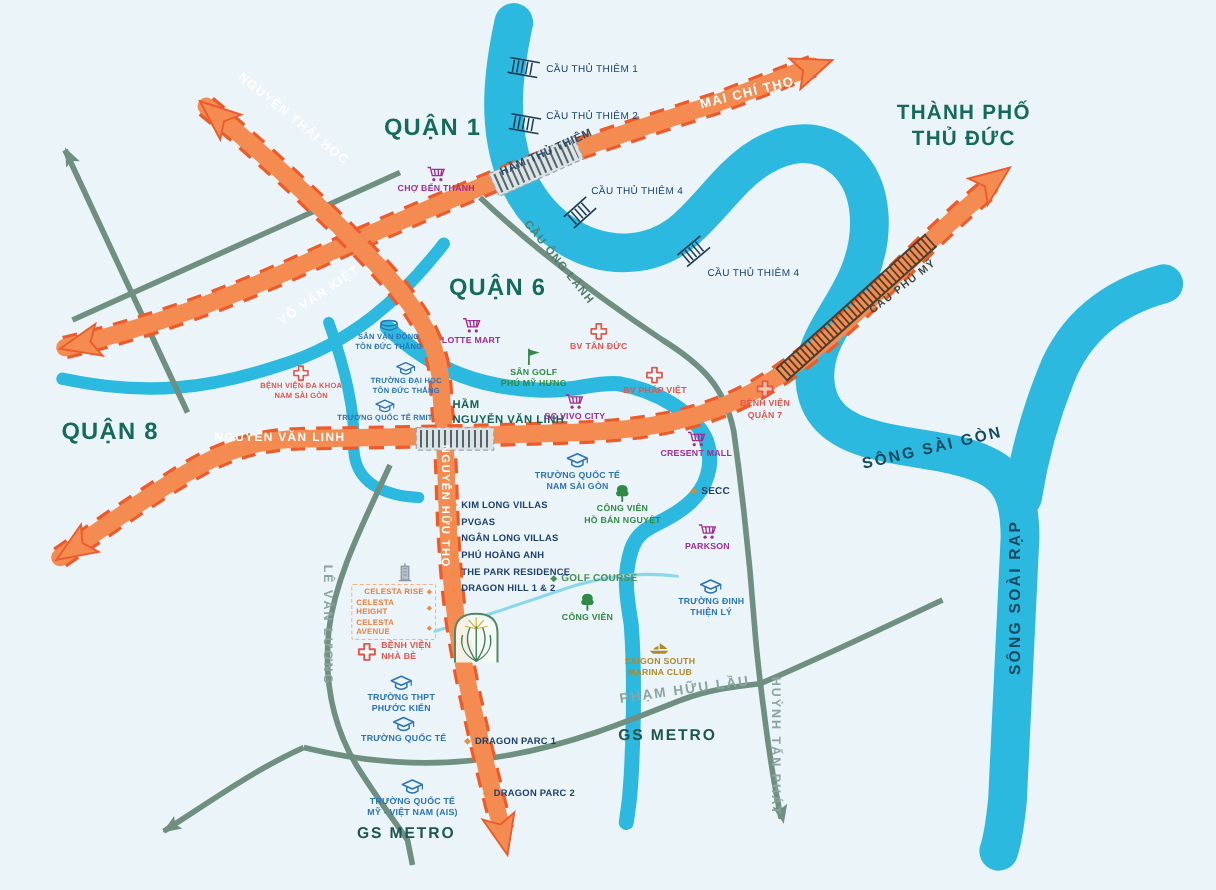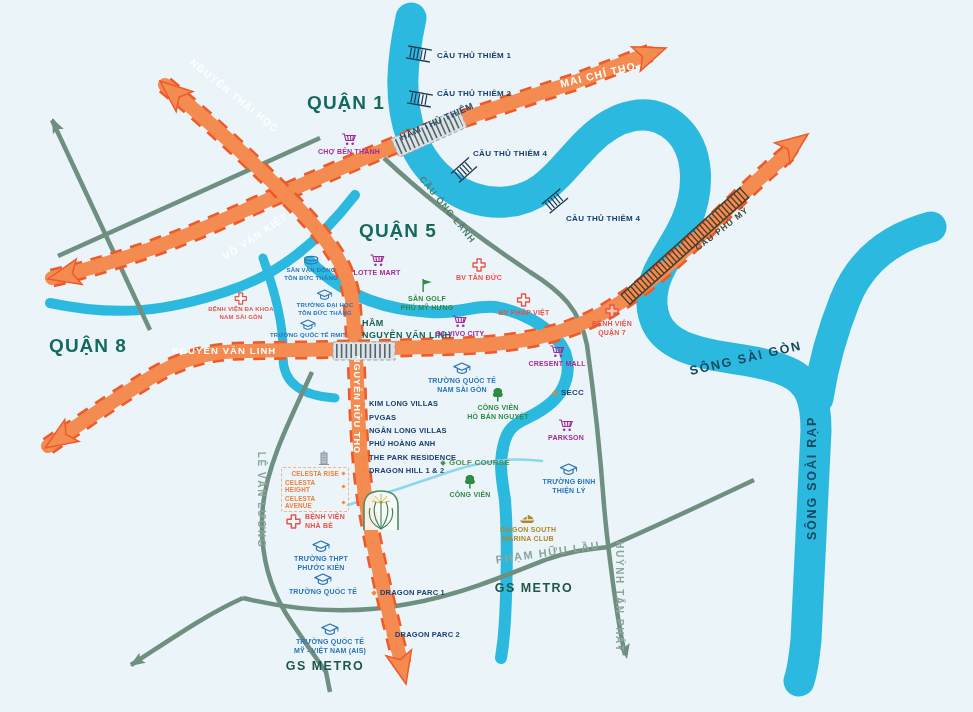--- a/index.html
+++ b/index.html
@@ -12,21 +12,21 @@
   .city{color:#146b5c;font-size:16.5px;letter-spacing:1px;}
   .metro{color:#1d564c;font-size:12.5px;letter-spacing:1.5px;}
   .river-lbl{color:#14495f;font-size:12.5px;letter-spacing:1.8px;}
   .road-lbl{color:#ffffff;font-size:10px;letter-spacing:1.1px;}
   .road-lbl.dark{color:#3d4a42;}
   .road-lbl.gray{color:#8ba59d;letter-spacing:1.6px;}
   .road-lbl.green{color:#527d6d;font-size:9px;}
   .tun-lbl{color:#2b4d63;font-size:9px;letter-spacing:.6px;}
   .tun2-lbl{position:absolute;font-weight:bold;color:#156256;font-size:9px;letter-spacing:.4px;
             white-space:pre-line;line-height:1.3;text-align:left;}
-  .bridge-lbl{position:absolute;transform:translate(0,-50%);font-weight:bold;color:#14406e;
+  .bridge-lbl{position:absolute;transform:translate(0,-50%);font-weight:normal;color:#14406e;
               font-size:8px;letter-spacing:.3px;white-space:nowrap;}
   .poi{position:absolute;transform:translateX(-50%);display:flex;flex-direction:column;
        align-items:center;gap:1px;}
   .poi-h{position:absolute;display:flex;align-items:center;gap:4px;}
   .pt{font-weight:bold;font-size:7px;letter-spacing:.2px;text-align:center;
       white-space:pre-line;line-height:1.3;}
   .pt.xs{font-size:6px;}
   .pt.left{text-align:left;}
   .c-purple{color:#a12c96;}.c-red{color:#e8534a;}.c-blue{color:#2a74b8;}
   .c-green{color:#2e8a44;}.c-navy{color:#1c3f6e;}.c-gold{color:#ae8a28;}
@@ -146,22 +146,24 @@
       <path d="M19,40 L19,12"></path>
       <path d="M19,40 C12,30 10,22 14,13"></path>
       <path d="M19,40 C26,30 28,22 24,13"></path>
       <path d="M19,40 C9,35 6,27 8,19"></path>
       <path d="M19,40 C29,35 32,27 30,19"></path>
     </g>
   </g>
 </svg>
 
 <div class="lbl district" style="left:346px;top:103px">QUẬN 1</div>
-<div class="lbl district" style="left:398px;top:231px">QUẬN 5</div>
+<div class="lbl district" style="left:398px;top:231px">QUẬN 6</div>
 <div class="lbl district" style="left:88px;top:346px">QUẬN 8</div>
+<div class="lbl city" style="left:771px;top:101px">THÀNH PHỐ
+THỦ ĐỨC</div>
 <div class="lbl metro" style="left:534px;top:589px">GS METRO</div>
 <div class="lbl metro" style="left:325px;top:667px">GS METRO</div>
 
 <div class="lbl river-lbl" style="left:746px;top:359px;transform:translate(-50%,-50%) rotate(-13deg)">SÔNG SÀI GÒN</div>
 <div class="lbl river-lbl" style="left:813px;top:478px;transform:translate(-50%,-50%) rotate(-90deg)">SÔNG SOÀI RẠP</div>
 
 <div class="lbl road-lbl" style="left:234px;top:96px;transform:translate(-50%,-50%) rotate(39deg)">NGUYỄN THÁI HỌC</div>
 <div class="lbl road-lbl" style="left:598px;top:75px;font-size:10.5px;transform:translate(-50%,-50%) rotate(-14deg)">MAI CHÍ THỌ</div>
 <div class="lbl road-lbl" style="left:256px;top:237px;transform:translate(-50%,-50%) rotate(-34deg)">VÕ VĂN KIỆT</div>
 <div class="lbl road-lbl" style="left:224px;top:351px;font-size:9.5px">NGUYỄN VĂN LINH</div>

